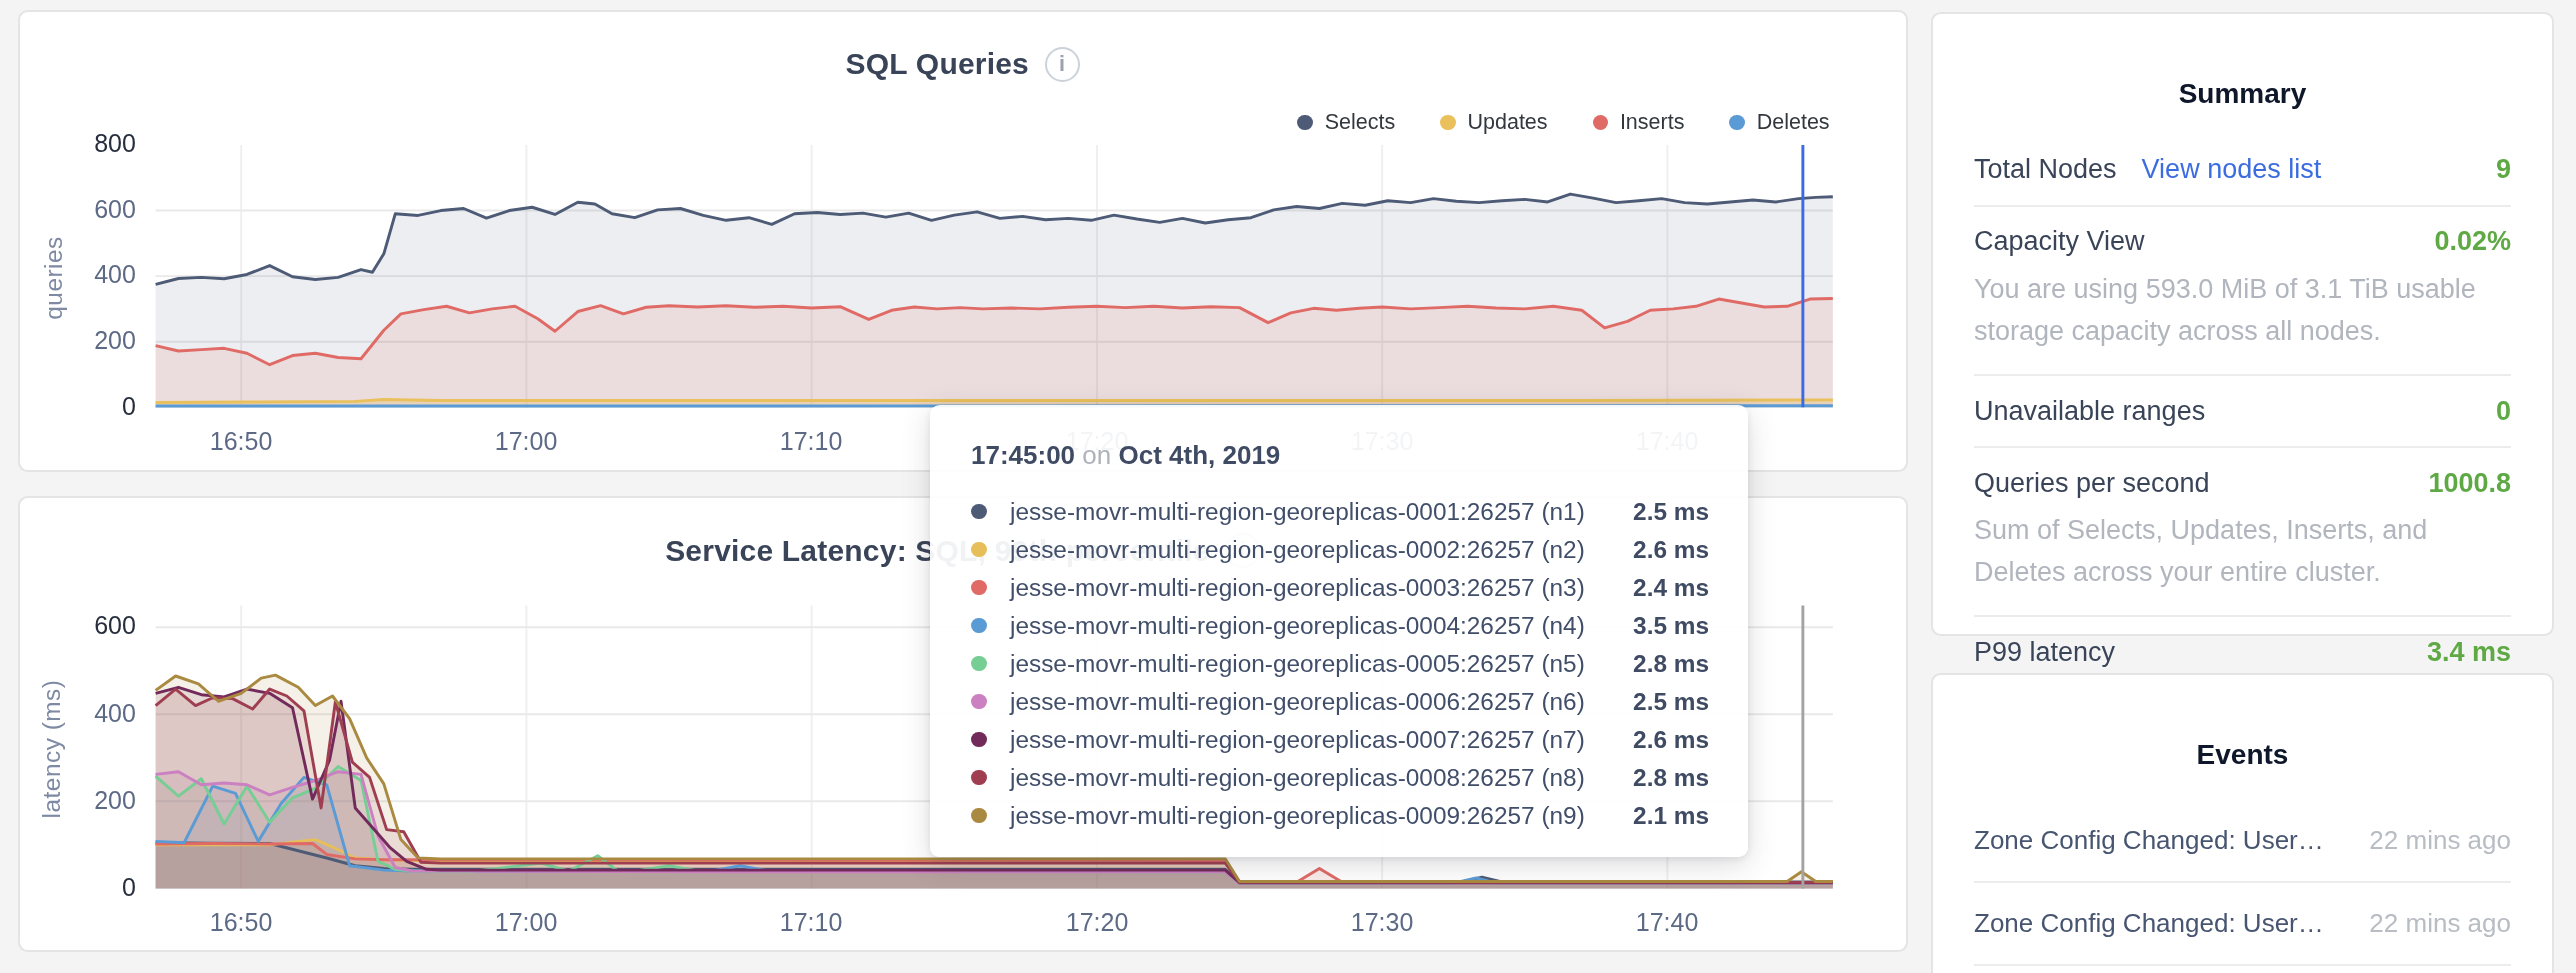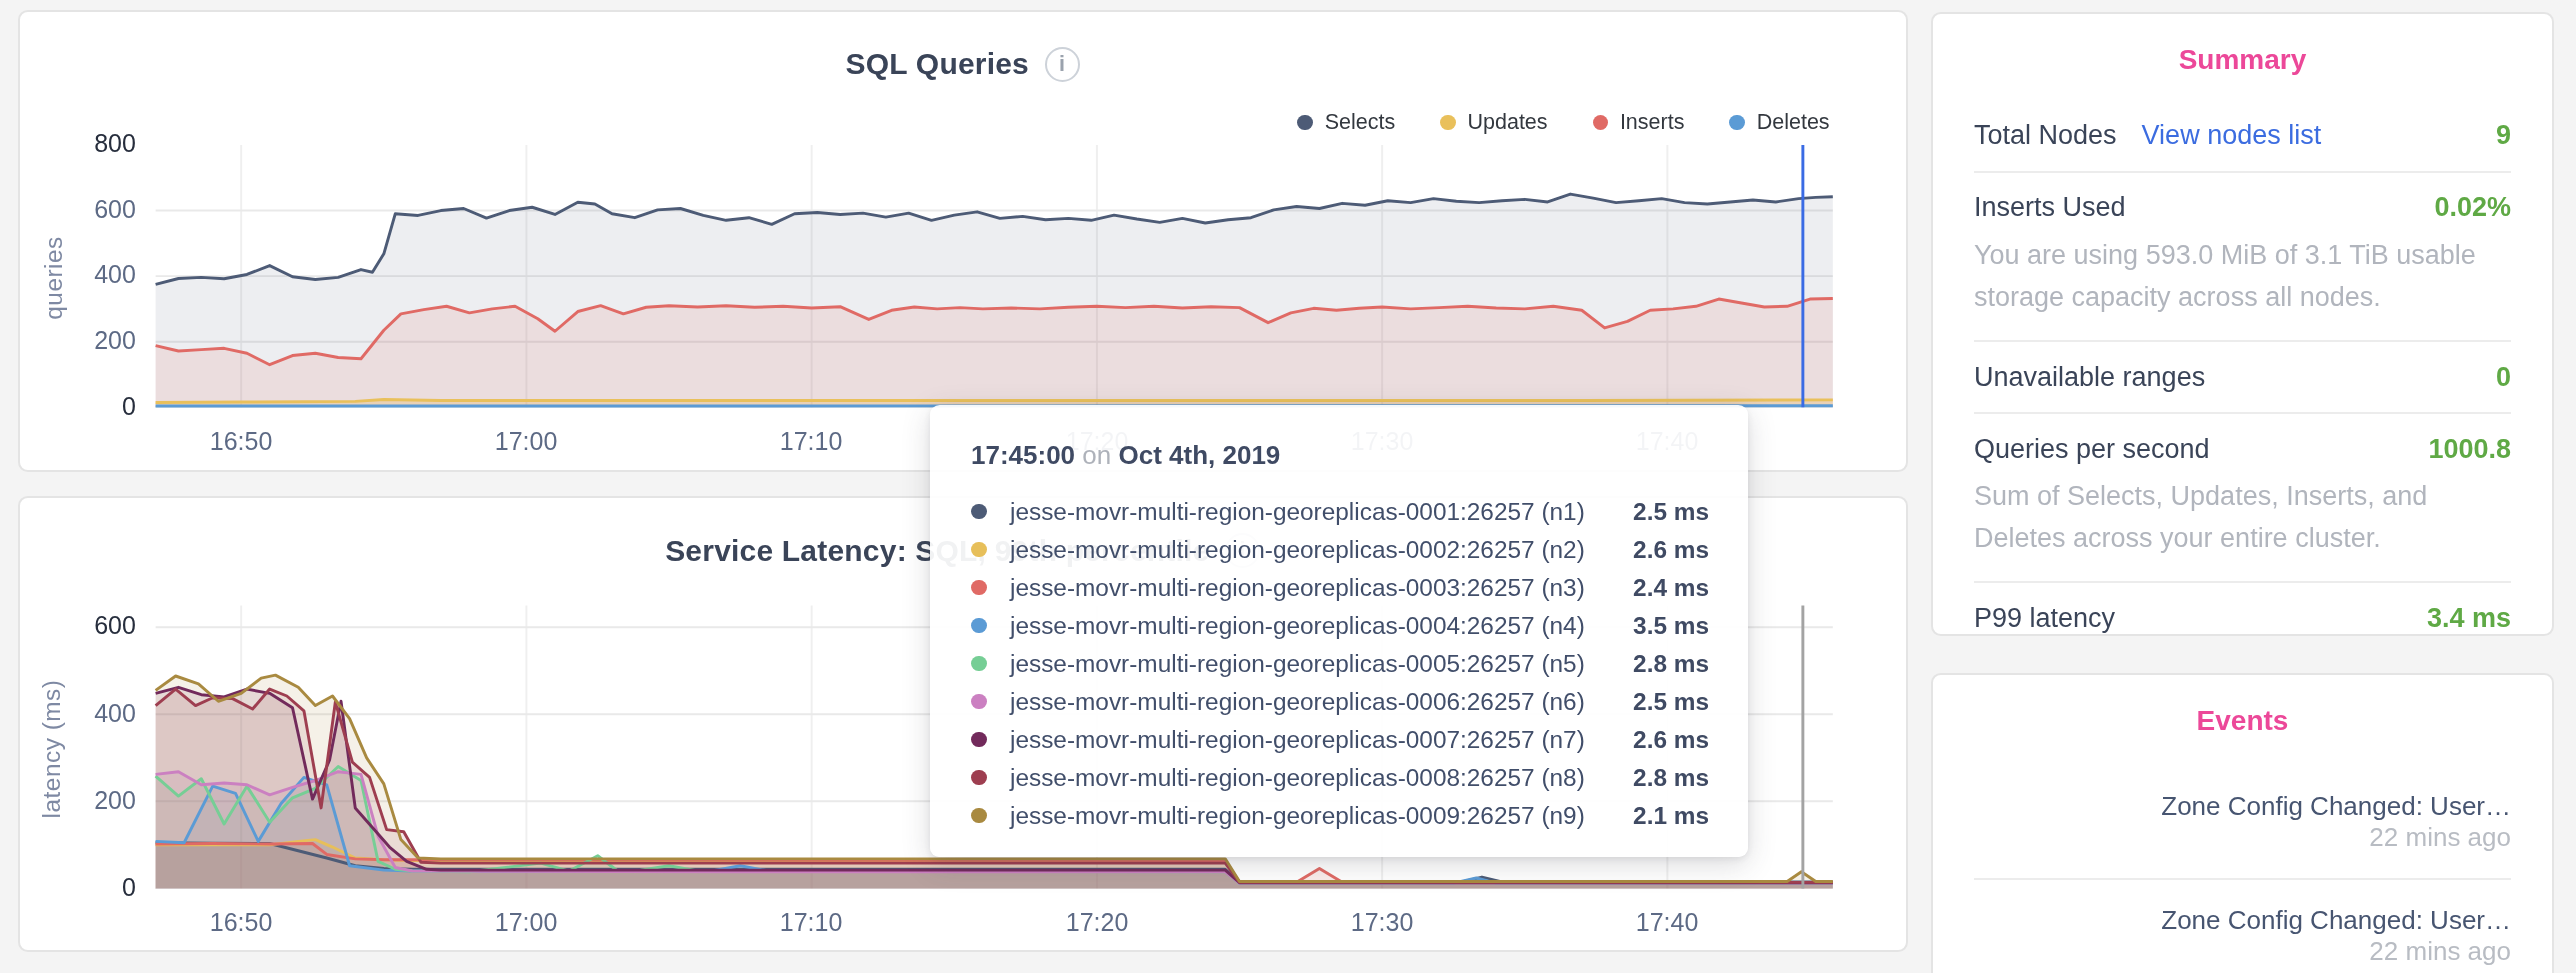--- a/index.html
+++ b/index.html
@@ -70,35 +70,35 @@
   .tooltip-header { font-size: 26px; font-weight: bold; color: #3f4a63; margin-bottom: 21.5px; }
   .tooltip-header .conj { color: #aeb2ba; font-weight: normal; margin-top: 34px; }
   #tooltip-rows { list-style: none; }
   #tooltip-rows li { display: flex; align-items: center; height: 38px; }
   .t-dot { width: 15.6px; height: 15.6px; border-radius: 50%; margin-right: 23.4px; flex: 0 0 auto; }
   .t-name { font-size: 24.4px; color: #414e6a; width: 626px; white-space: nowrap; }
   .t-val { font-size: 24.4px; font-weight: bold; color: #3f4a63; white-space: nowrap; }
 
   
   .side-title {
-    text-align: center; font-size: 28px; font-weight: bold; color: #ec4899;
-    padding-top: 30px;
+    text-align: center; font-size: 28px; font-weight: bold; color: #0f172a;
+    padding-top: 64px;
   }
   .summary-body { padding: 25px 41px 0 41px; }
   .sum-row { display: flex; align-items: baseline; padding: 19.5px 0 19.5px 0; }
   .sum-label { font-size: 27px; color: #3a4458; white-space: nowrap; }
   .sum-link { font-size: 27px; color: #3b6ce0; margin-left: 25px; cursor: pointer; white-space: nowrap; }
   .sum-value { margin-left: auto; font-size: 27px; font-weight: bold; color: #5fa945; white-space: nowrap; }
   .sum-desc { font-size: 27px; color: #b1b5bd; line-height: 1.55; margin-top: -7.8px; padding-bottom: 21.5px; }
   .sum-divider { border-top: 2px solid #ececec; }
 
   .events-body { padding: 29px 41px 0 41px; }
   .event-row {
-    display: flex; align-items: flex-end; justify-content: space-between;
-    padding: 25px 0; cursor: pointer; flex-direction: column;
+    display: flex; align-items: flex-start; justify-content: space-between;
+    padding: 25px 0; cursor: pointer;
   }
   .event-row + .event-row { border-top: 2px solid #ececec; }
   .e-label {
     font-size: 26px; color: #475571; white-space: nowrap;
     overflow: hidden; max-width: 381px;
   }
   .e-time { font-size: 26px; color: #b8bcc3; white-space: nowrap; }
 </style>
 </head>
 <body>
@@ -274,21 +274,21 @@
     <div class="summary-body">
 
       <div class="sum-row">
         <span class="sum-label">Total Nodes</span>
         <span class="sum-link">View nodes list</span>
         <span class="sum-value">9</span>
       </div>
       <div class="sum-divider"></div>
 
       <div class="sum-row">
-        <span class="sum-label">Inserts Used</span>
+        <span class="sum-label">Capacity View</span>
         <span class="sum-value">0.02%</span>
       </div>
       <div class="sum-desc">You are using 593.0 MiB of 3.1 TiB usable storage capacity across all nodes.</div>
       <div class="sum-divider"></div>
 
       <div class="sum-row">
         <span class="sum-label">Unavailable ranges</span>
         <span class="sum-value">0</span>
       </div>
       <div class="sum-divider"></div>

